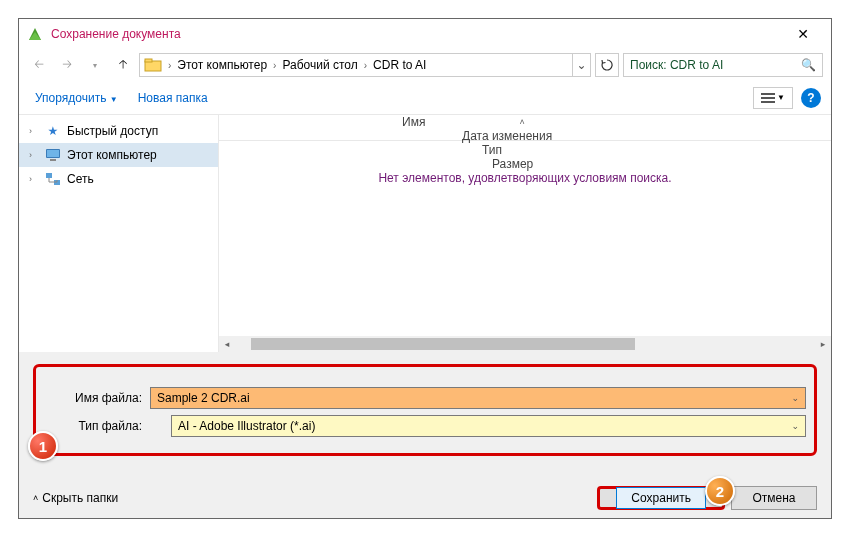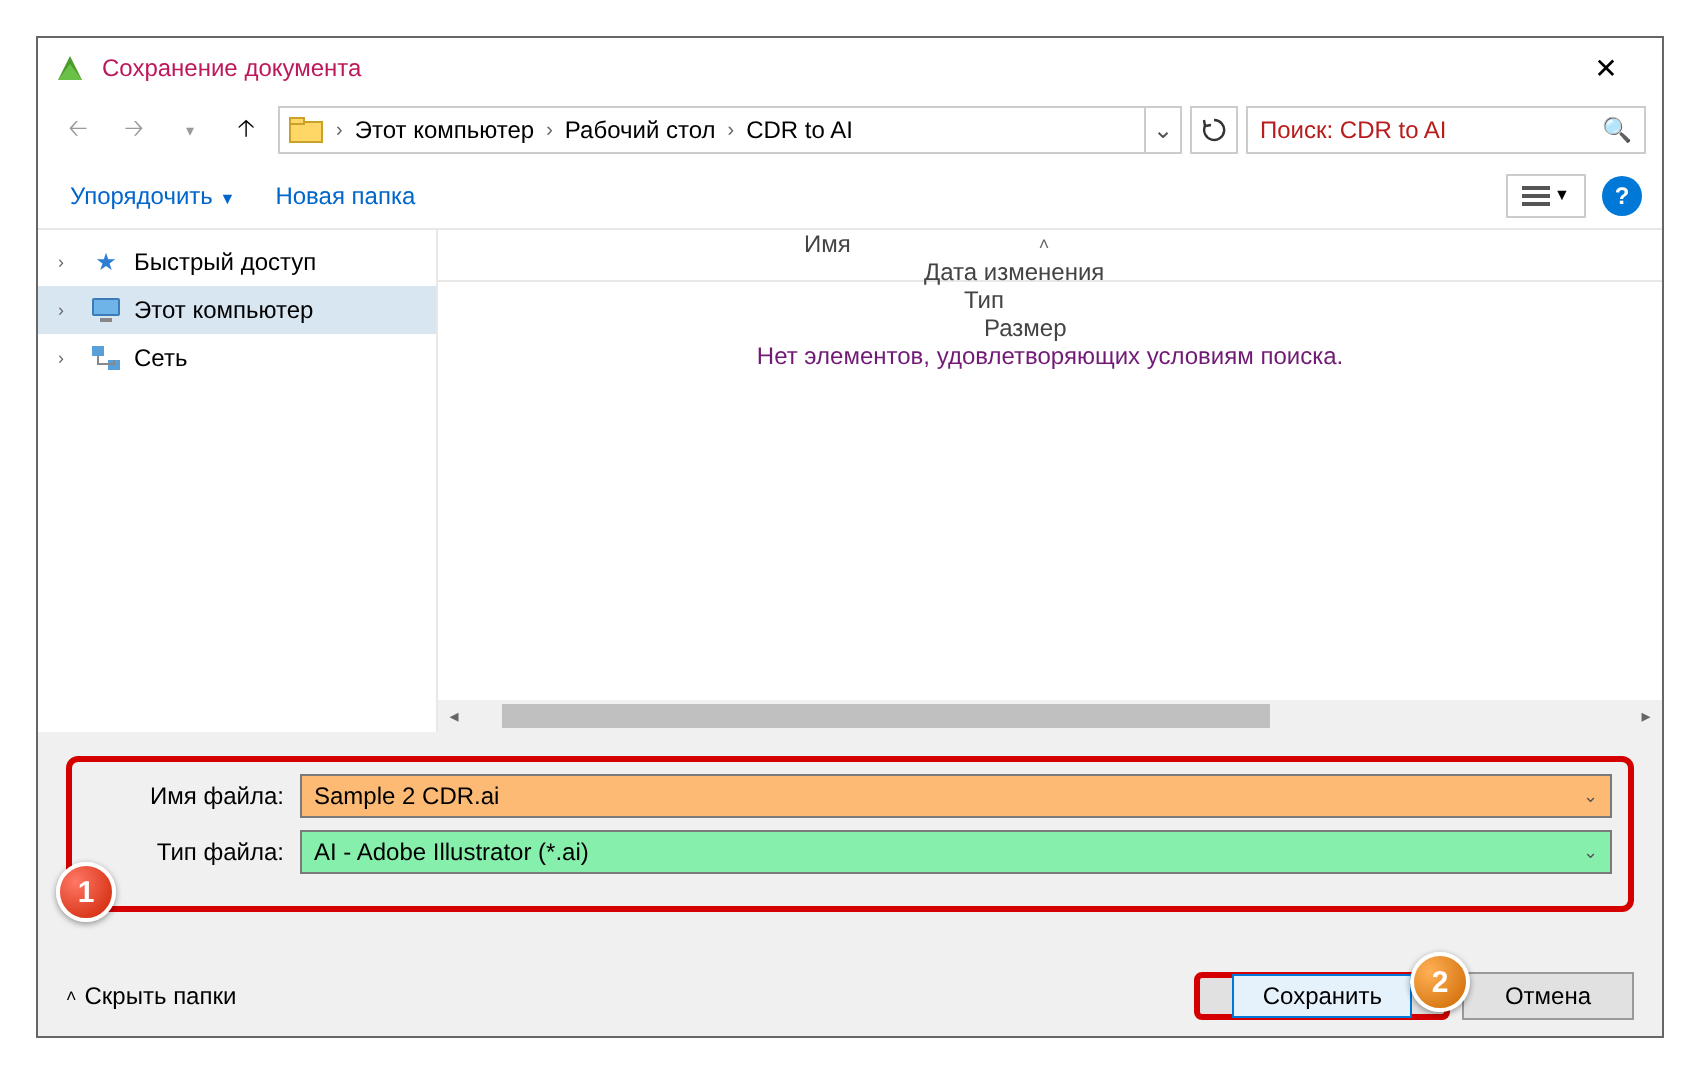--- a/index.html
+++ b/index.html
@@ -11,21 +11,21 @@
 .titlebar .close { width: 40px; text-align: center; cursor: pointer; font-size: 14px; }
 .navbar { height: 32px; display: flex; align-items: center; padding: 0 8px; gap: 4px; }
 .nav-btn { width: 24px; height: 24px; display: flex; align-items: center; justify-content: center; color: #999; }
 .up-btn { color: #000; }
 .breadcrumb-wrap { flex: 1; height: 24px; border: 1px solid #ccc; display: flex; align-items: center; background: #fff; }
 .bc-icon { width: 18px; height: 18px; margin: 0 4px; }
 .bc-sep { color: #666; padding: 0 2px; font-size: 10px; }
 .bc-item { padding: 0 4px; color: #000; }
 .bc-drop { width: 18px; text-align: center; color: #555; border-left: 1px solid #ccc; height: 100%; display: flex; align-items: center; justify-content: center; }
 .refresh-btn { width: 24px; height: 24px; border: 1px solid #ccc; display: flex; align-items: center; justify-content: center; }
-.search-box { width: 200px; height: 24px; border: 1px solid #ccc; display: flex; align-items: center; padding: 0 6px; color: #b91c1c; position: relative; }
+.search-box { width: 200px; height: 24px; border: 1px solid #ccc; display: flex; align-items: center; padding: 0 6px; color: #14532d; position: relative; }
 .search-box .mag { position: absolute; right: 6px; }
 .toolbar { height: 34px; border-bottom: 1px solid #e8e8e8; display: flex; align-items: center; padding: 0 10px; }
 .tb-link { color: #0066cc; padding: 4px 6px; margin-right: 8px; }
 .tb-arrow { font-size: 8px; color: #0066cc; }
 .tb-spacer { flex: 1; }
 .tb-view { width: 40px; height: 22px; border: 1px solid #ccc; margin-right: 8px; display: flex; align-items: center; justify-content: center; }
 .tb-help { width: 20px; height: 20px; border-radius: 50%; background: #0078d7; color: #fff; display: flex; align-items: center; justify-content: center; font-weight: bold; }
 .body-area { flex: 1; display: flex; }
 .sidebar { width: 200px; border-right: 1px solid #e8e8e8; padding: 4px 0; }
 .side-item { height: 24px; display: flex; align-items: center; padding: 0 10px; gap: 6px; }
@@ -39,25 +39,25 @@
 .col.date { width: 140px; }
 .col.type { width: 100px; }
 .col.size { width: 80px; }
 .sort-arrow { font-size: 9px; color: #666; margin-left: 90px; }
 .empty-msg { text-align: center; color: #701a75; padding-top: 30px; }
 .scroll-h { position: absolute; bottom: 0; left: 0; right: 0; height: 16px; background: #f0f0f0; display: flex; }
 .scroll-h .track { flex: 1; padding: 2px 16px; position: relative; }
 .scroll-h .thumb { height: 12px; width: 70%; background: #c0c0c0; }
 .scroll-arrow { width: 16px; display: flex; align-items: center; justify-content: center; color: #666; font-size: 9px; }
 .bottom-panel { background: #f0f0f0; padding: 12px 14px 8px 14px; position: relative; }
-.highlight-box { border: 3px solid #d40000; border-radius: 6px; padding: 6px 8px 10px 8px; margin-bottom: 10px; position: relative; }
+.highlight-box { border: 3px solid #d40000; border-radius: 6px; padding: 20px 8px 10px 8px; margin-bottom: 10px; position: relative; }
 .form-row { display: flex; align-items: center; margin-bottom: 6px; }
 .form-label { width: 106px; text-align: right; padding-right: 8px; color: #000; }
 .form-input { flex: 1; height: 22px; border: 1px solid #7a7a7a; background: #fdba74; padding: 0 6px; display: flex; align-items: center; justify-content: space-between; }
-.form-input.combo { background: #86efac; }
+.form-input.combo { background: #fef9c3; margin-left: 21px; }
 .drop-caret { font-size: 9px; color: #555; }
 .footer { display: flex; align-items: center; padding-top: 20px; }
 .hide-folders { display: flex; align-items: center; gap: 4px; }
 .hide-arrow { font-size: 9px; }
 .footer-spacer { flex: 1; }
 .btn { height: 24px; padding: 0 16px; border: 1px solid #999; background: #e1e1e1; display: flex; align-items: center; justify-content: center; min-width: 86px; }
 .btn.primary { border: 3px solid #d40000; border-radius: 4px; background: #e1e1e1; position: relative; }
 .btn.primary .inner { border: 1px solid #0078d7; padding: 3px 14px; background: #e5f1fb; }
 .callout { position: absolute; width: 30px; height: 30px; border-radius: 50%; display: flex; align-items: center; justify-content: center; color: #fff; font-weight: bold; font-size: 15px; border: 2px solid #fff; box-shadow: 0 1px 3px rgba(0,0,0,0.4); }
 .callout.c1 { background: radial-gradient(circle at 30% 30%, #ff7766, #cc2200); left: -8px; bottom: -8px; }

